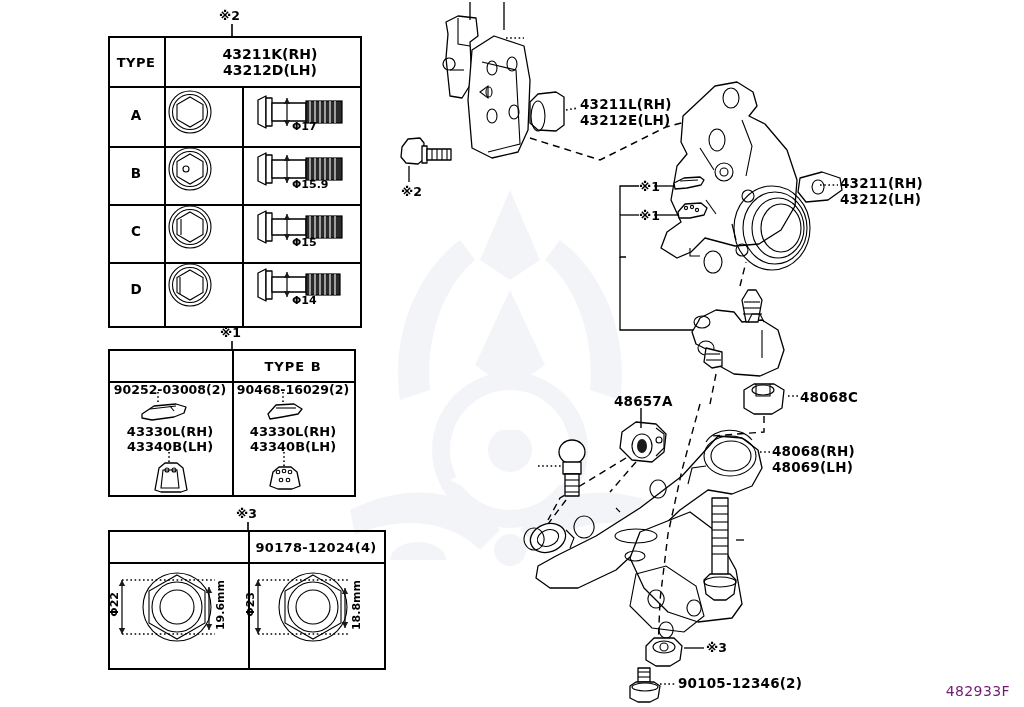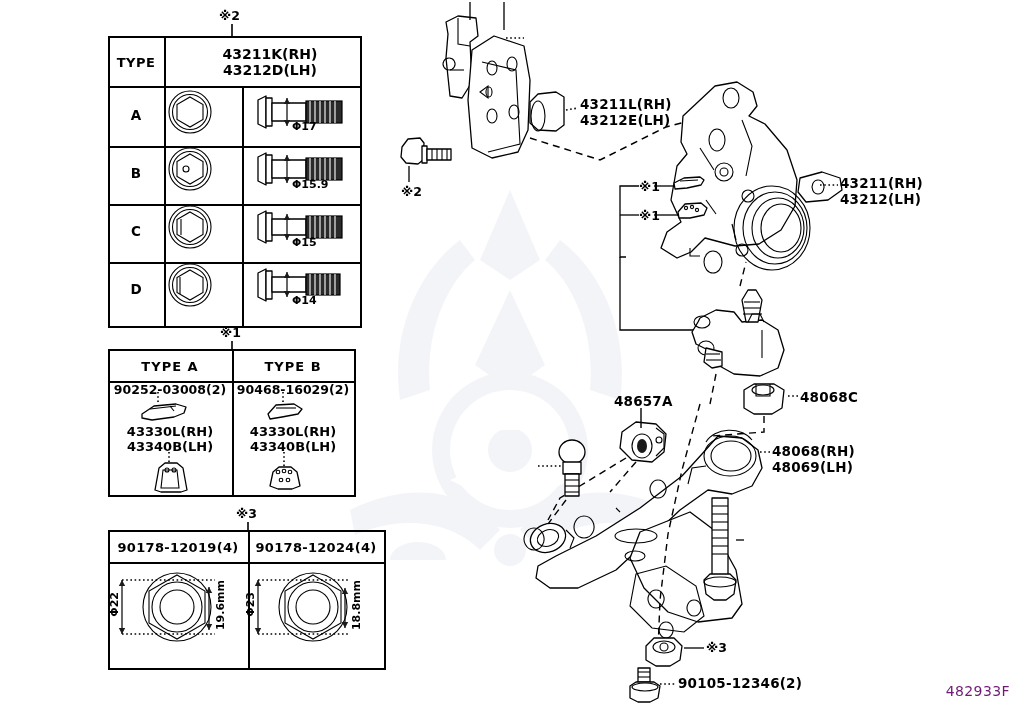--- a/index.html
+++ b/index.html
@@ -443,35 +443,33 @@
   <div class="dim" style="position:absolute;left:292px;top:120px;">Φ17</div>
   <div class="dim" style="position:absolute;left:292px;top:178px;">Φ15.9</div>
   <div class="dim" style="position:absolute;left:292px;top:236px;">Φ15</div>
   <div class="dim" style="position:absolute;left:292px;top:294px;">Φ14</div>
   <div class="kome" style="left:219px;top:8px;">※2</div>
 
   <div class="tbl" style="left:108px;top:349px;width:248px;height:148px;">
     <div class="vline" style="left:122px;top:0;width:2px;height:146px;"></div>
     <div class="hline" style="left:0;top:30px;width:246px;height:2px;"></div>
   </div>
-  <div class="tcell t2-hdr" style="left:110px;top:351px;width:120px;height:30px;">TYPE A</div>
   <div class="tcell t2-hdr" style="left:232px;top:351px;width:122px;height:30px;">TYPE B</div>
   <div class="t2-pn" style="position:absolute;left:110px;top:382px;width:120px;">90252-03008(2)</div>
   <div class="t2-pn" style="position:absolute;left:232px;top:382px;width:122px;">90468-16029(2)</div>
   <div class="t2-pn" style="position:absolute;left:110px;top:424px;width:120px;font-size:13px;">43330L(RH)
 43340B(LH)</div>
   <div class="t2-pn" style="position:absolute;left:232px;top:424px;width:122px;font-size:13px;">43330L(RH)
 43340B(LH)</div>
   <div class="kome" style="left:220px;top:325px;">※1</div>
 
   <div class="tbl" style="left:108px;top:530px;width:278px;height:140px;">
     <div class="vline" style="left:138px;top:0;width:2px;height:138px;"></div>
     <div class="hline" style="left:0;top:30px;width:276px;height:2px;"></div>
   </div>
-  <div class="tcell t3-hdr" style="left:110px;top:532px;width:136px;height:30px;">90178-12019(4)</div>
   <div class="tcell t3-hdr" style="left:248px;top:532px;width:136px;height:30px;">90178-12024(4)</div>
   <div class="dimv" style="position:absolute;left:108px;top:592px;">Φ22</div>
   <div class="dimv" style="position:absolute;left:214px;top:580px;">19.6mm</div>
   <div class="dimv" style="position:absolute;left:244px;top:592px;">Φ23</div>
   <div class="dimv" style="position:absolute;left:350px;top:580px;">18.8mm</div>
   <div class="kome" style="left:236px;top:506px;">※3</div>
 
 
   <div class="pn" style="left:580px;top:97px;">43211L(RH)
 43212E(LH)</div>

